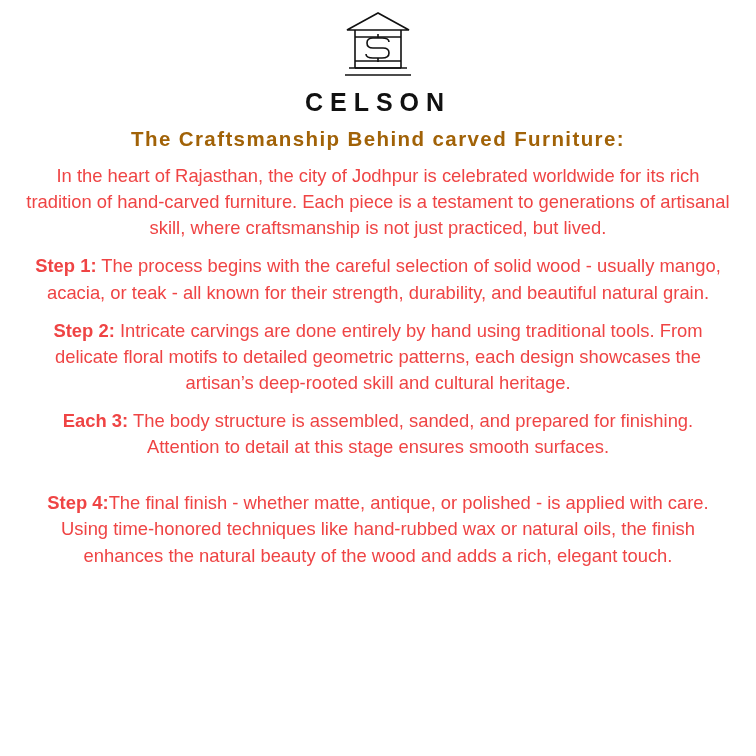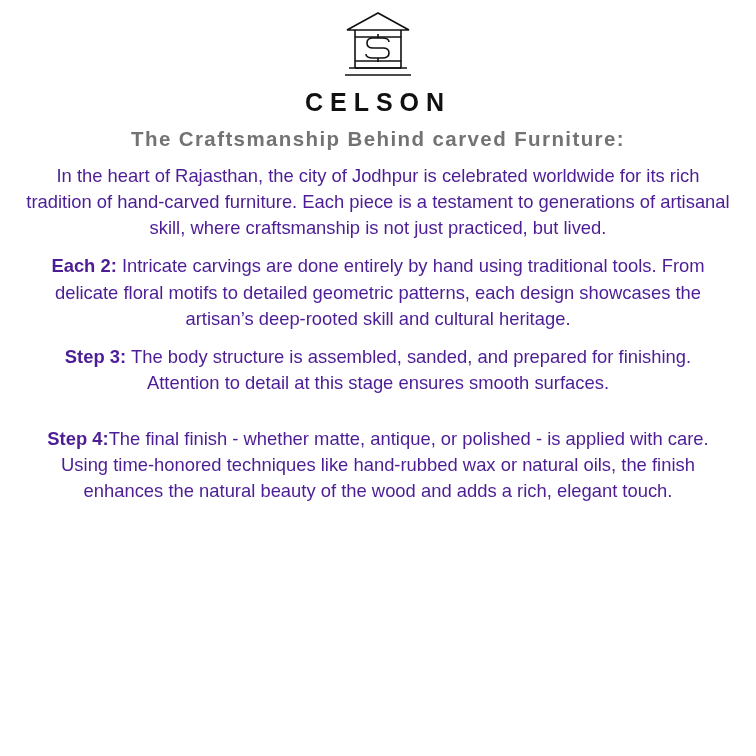--- a/index.html
+++ b/index.html
@@ -36,29 +36,29 @@
     text-align: center;
     margin: 2px 0 10px 0;
     color: #111;
   }
   .headline {
     font-size: 20.5px;
     font-weight: bold;
     letter-spacing: 1.4px;
     text-align: center;
     margin: 0 0 12px 0;
-    color: #737373;
+    color: #a16207;
   }
   .para {
     font-size: 18.4px;
     line-height: 1.42;
     text-align: center;
     margin: 0 0 12px 0;
     width: 712px;
-    color: #4c1d95;
+    color: #ef4444;
   }
   .para.tight {
     margin-bottom: 4px;
     margin-top: 18px;
   }
   .para b {
     font-weight: bold;
   }
   .para.narrow {
     width: 700px;
@@ -84,27 +84,30 @@
   </svg>
 
   <div class="brand">CELSON</div>
 
   <div class="headline">The Craftsmanship Behind carved Furniture:</div>
 
   <p class="para">
     <span>In the heart of Rajasthan, the city of Jodhpur is celebrated worldwide for its rich tradition of hand-carved furniture. Each piece is a testament to generations of artisanal skill, where craftsmanship is not just practiced, but lived.</span>
   </p>
 
+  <p class="para">
+    <b>Step 1:</b><span> The process begins with the careful selection of solid wood - usually mango, acacia, or teak - all known for their strength, durability, and beautiful natural grain.</span>
+  </p>
 
   <p class="para">
-    <b>Each 2:</b><span> Intricate carvings are done entirely by hand using traditional tools. From delicate floral motifs to detailed geometric patterns, each design showcases the artisan’s deep-rooted skill and cultural heritage.</span>
+    <b>Step 2:</b><span> Intricate carvings are done entirely by hand using traditional tools. From delicate floral motifs to detailed geometric patterns, each design showcases the artisan’s deep-rooted skill and cultural heritage.</span>
   </p>
 
   <p class="para narrow">
-    <b>Step 3:</b><span> The body structure is assembled, sanded, and prepared for finishing. Attention to detail at this stage ensures smooth surfaces.</span>
+    <b>Each 3:</b><span> The body structure is assembled, sanded, and prepared for finishing. Attention to detail at this stage ensures smooth surfaces.</span>
   </p>
 
   <p class="para tight">
     <b>Step 4:</b><span>The final finish - whether matte, antique, or polished - is applied with care. Using time-honored techniques like hand-rubbed wax or natural oils, the finish enhances the natural beauty of the wood and adds a rich, elegant touch.</span>
   </p>
 
 
 </div>
 
 </body></html>

